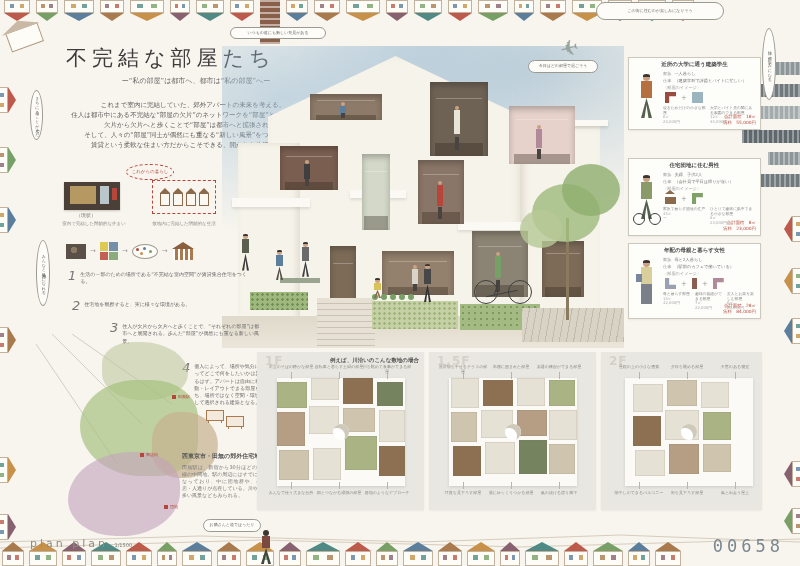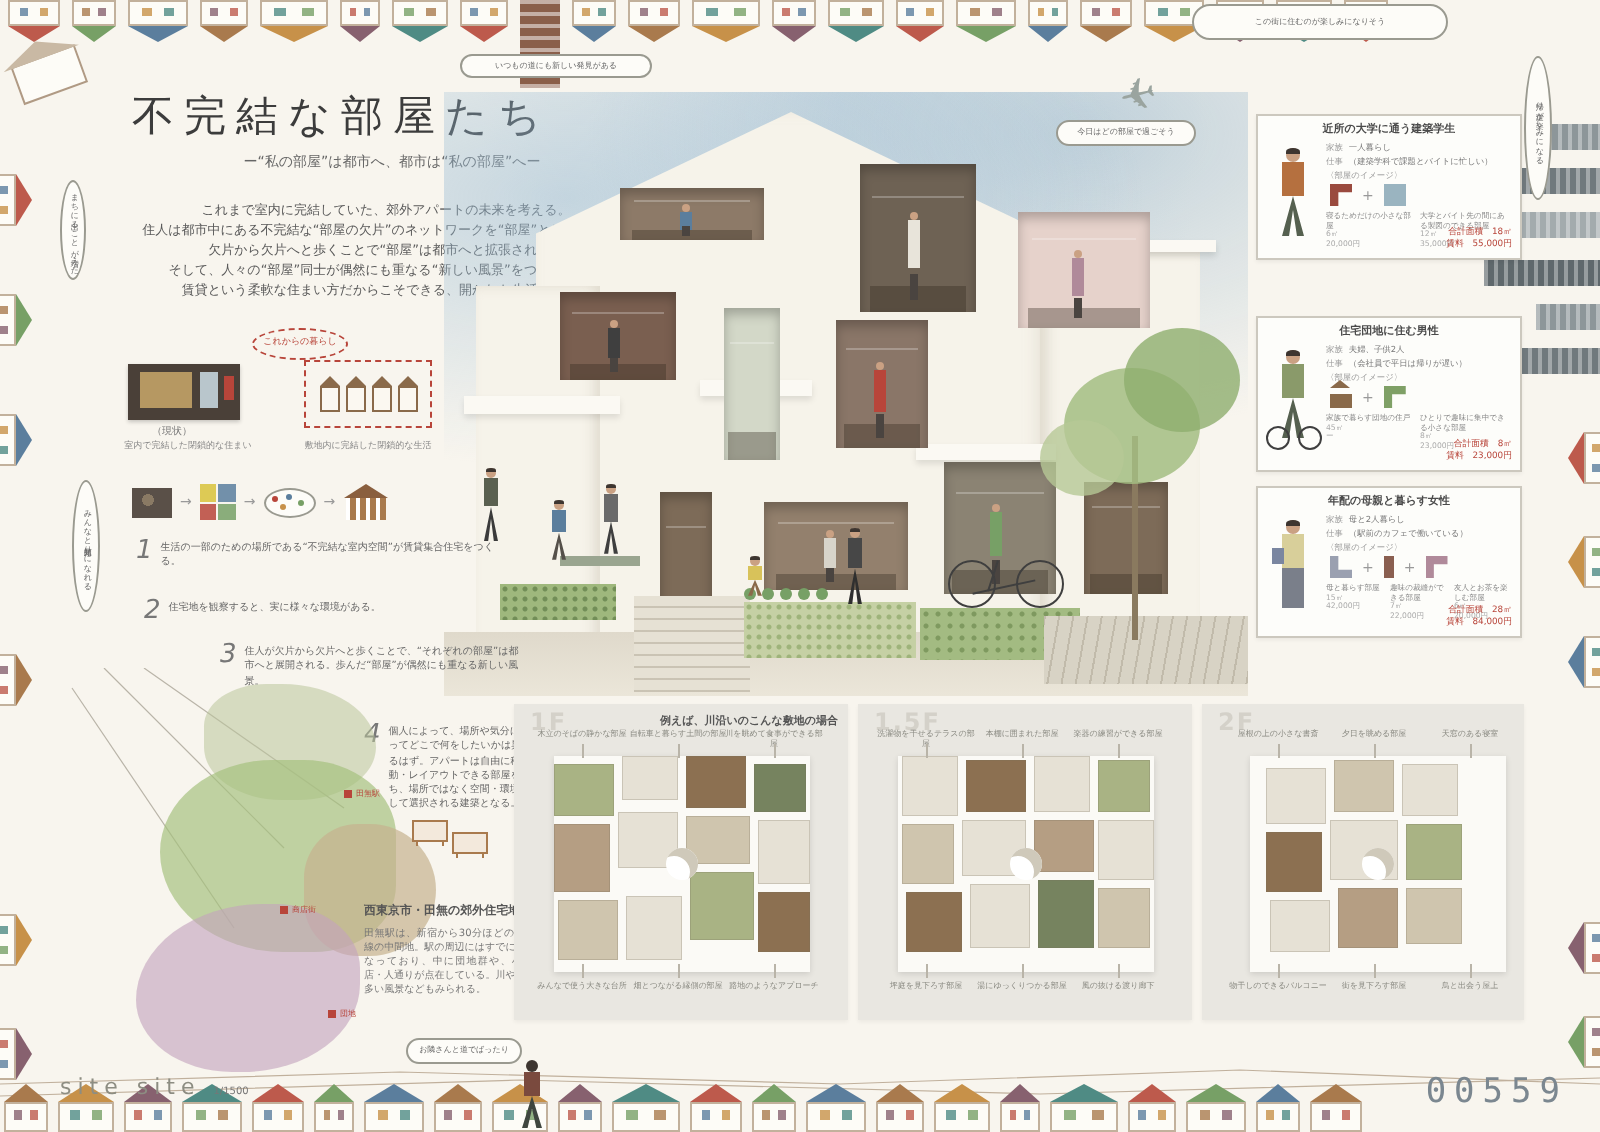--- a/index.html
+++ b/index.html
@@ -720,21 +720,21 @@
         <div style="position: absolute; left: 118px; top: 118px; display: flex; align-items: center; gap: 2px;">
           <div style="width: 4px; height: 4px; background: rgb(184, 69, 58);"></div>
           <span style="font-size: 4px; color: rgb(184, 69, 58);">商店街</span>
         </div>
         <div style="position: absolute; left: 142px; top: 170px; display: flex; align-items: center; gap: 2px;">
           <div style="width: 4px; height: 4px; background: rgb(184, 69, 58);"></div>
           <span style="font-size: 4px; color: rgb(184, 69, 58);">団地</span>
         </div>
       </div>
     <div class="abs" style="left:8px;bottom:-6px;font-size:11px;letter-spacing:3px;color:#8d8d82;">
-      <span>site site</span>
+      <span>plan plan</span>
       <span class="t5" style="letter-spacing:0;">1/1500</span>
     </div>
   </div>
 
   <div class="abs" style="left:182px;top:452px;width:96px;">
     <div class="t6" style="font-weight:bold;color:#555;">西東京市・田無の郊外住宅地</div>
     <div class="t5" style="margin-top:3px;text-align:justify;">田無駅は、新宿から30分ほどの西武新宿線の中間地。駅の周辺にはすでに住宅が連なっており、中に団地群や、小さな商店・人通りが点在している。川や畑、緑の多い風景などもみられる。</div>
   </div>
 
   <div class="panel" id="panel0" style="left:257px;width:167px;">
@@ -946,21 +946,21 @@
           <div style="color: rgb(170, 170, 170);">6㎡</div>
           <div style="color: rgb(170, 170, 170);">20,000円</div>
         </div>
         <div style="position: absolute; right: 4px; bottom: 3px; text-align: right; font-size: 4.4px; line-height: 1.4;">
           <div class="red">合計面積　28㎡</div>
           <div class="red">賃料　84,000円</div>
         </div>
       </div>
     </div>
 
-  <div class="abs" style="right:16px;bottom:10px;font-family:'DejaVu Sans Mono',monospace;font-size:17px;letter-spacing:4px;color:#7b8790;">00559</div>
+  <div class="abs" style="right:16px;bottom:10px;font-family:'DejaVu Sans Mono',monospace;font-size:17px;letter-spacing:4px;color:#7b8790;">00658</div>
 <div class="abs" style="left: 2px; top: 20px; width: 40px; height: 26px; transform: rotate(-20deg);">
       <div style="position: absolute; left: 4px; top: 8px; width: 32px; height: 18px; border: 0.8px solid rgb(176, 154, 132); background: rgb(253, 252, 247);"></div>
       <div style="position: absolute; left: 0px; top: 0px; width: 0px; height: 0px; border-left: 20px solid transparent; border-right: 20px solid transparent; border-bottom: 9px solid rgb(201, 185, 164);"></div>
     </div>
     <div class="abs" style="left: 206px; top: 410px; width: 16px; height: 9px; border: 0.7px solid rgb(169, 122, 77); background: rgb(243, 233, 220);">
       <div style="position: absolute; left: 1px; bottom: -3px; width: 1px; height: 3px; background: rgb(169, 122, 77);"></div>
       <div style="position: absolute; right: 1px; bottom: -3px; width: 1px; height: 3px; background: rgb(169, 122, 77);"></div>
     </div>
     <div class="abs" style="left: 226px; top: 416px; width: 16px; height: 9px; border: 0.7px solid rgb(169, 122, 77); background: rgb(243, 233, 220);">
       <div style="position: absolute; left: 1px; bottom: -3px; width: 1px; height: 3px; background: rgb(169, 122, 77);"></div>

